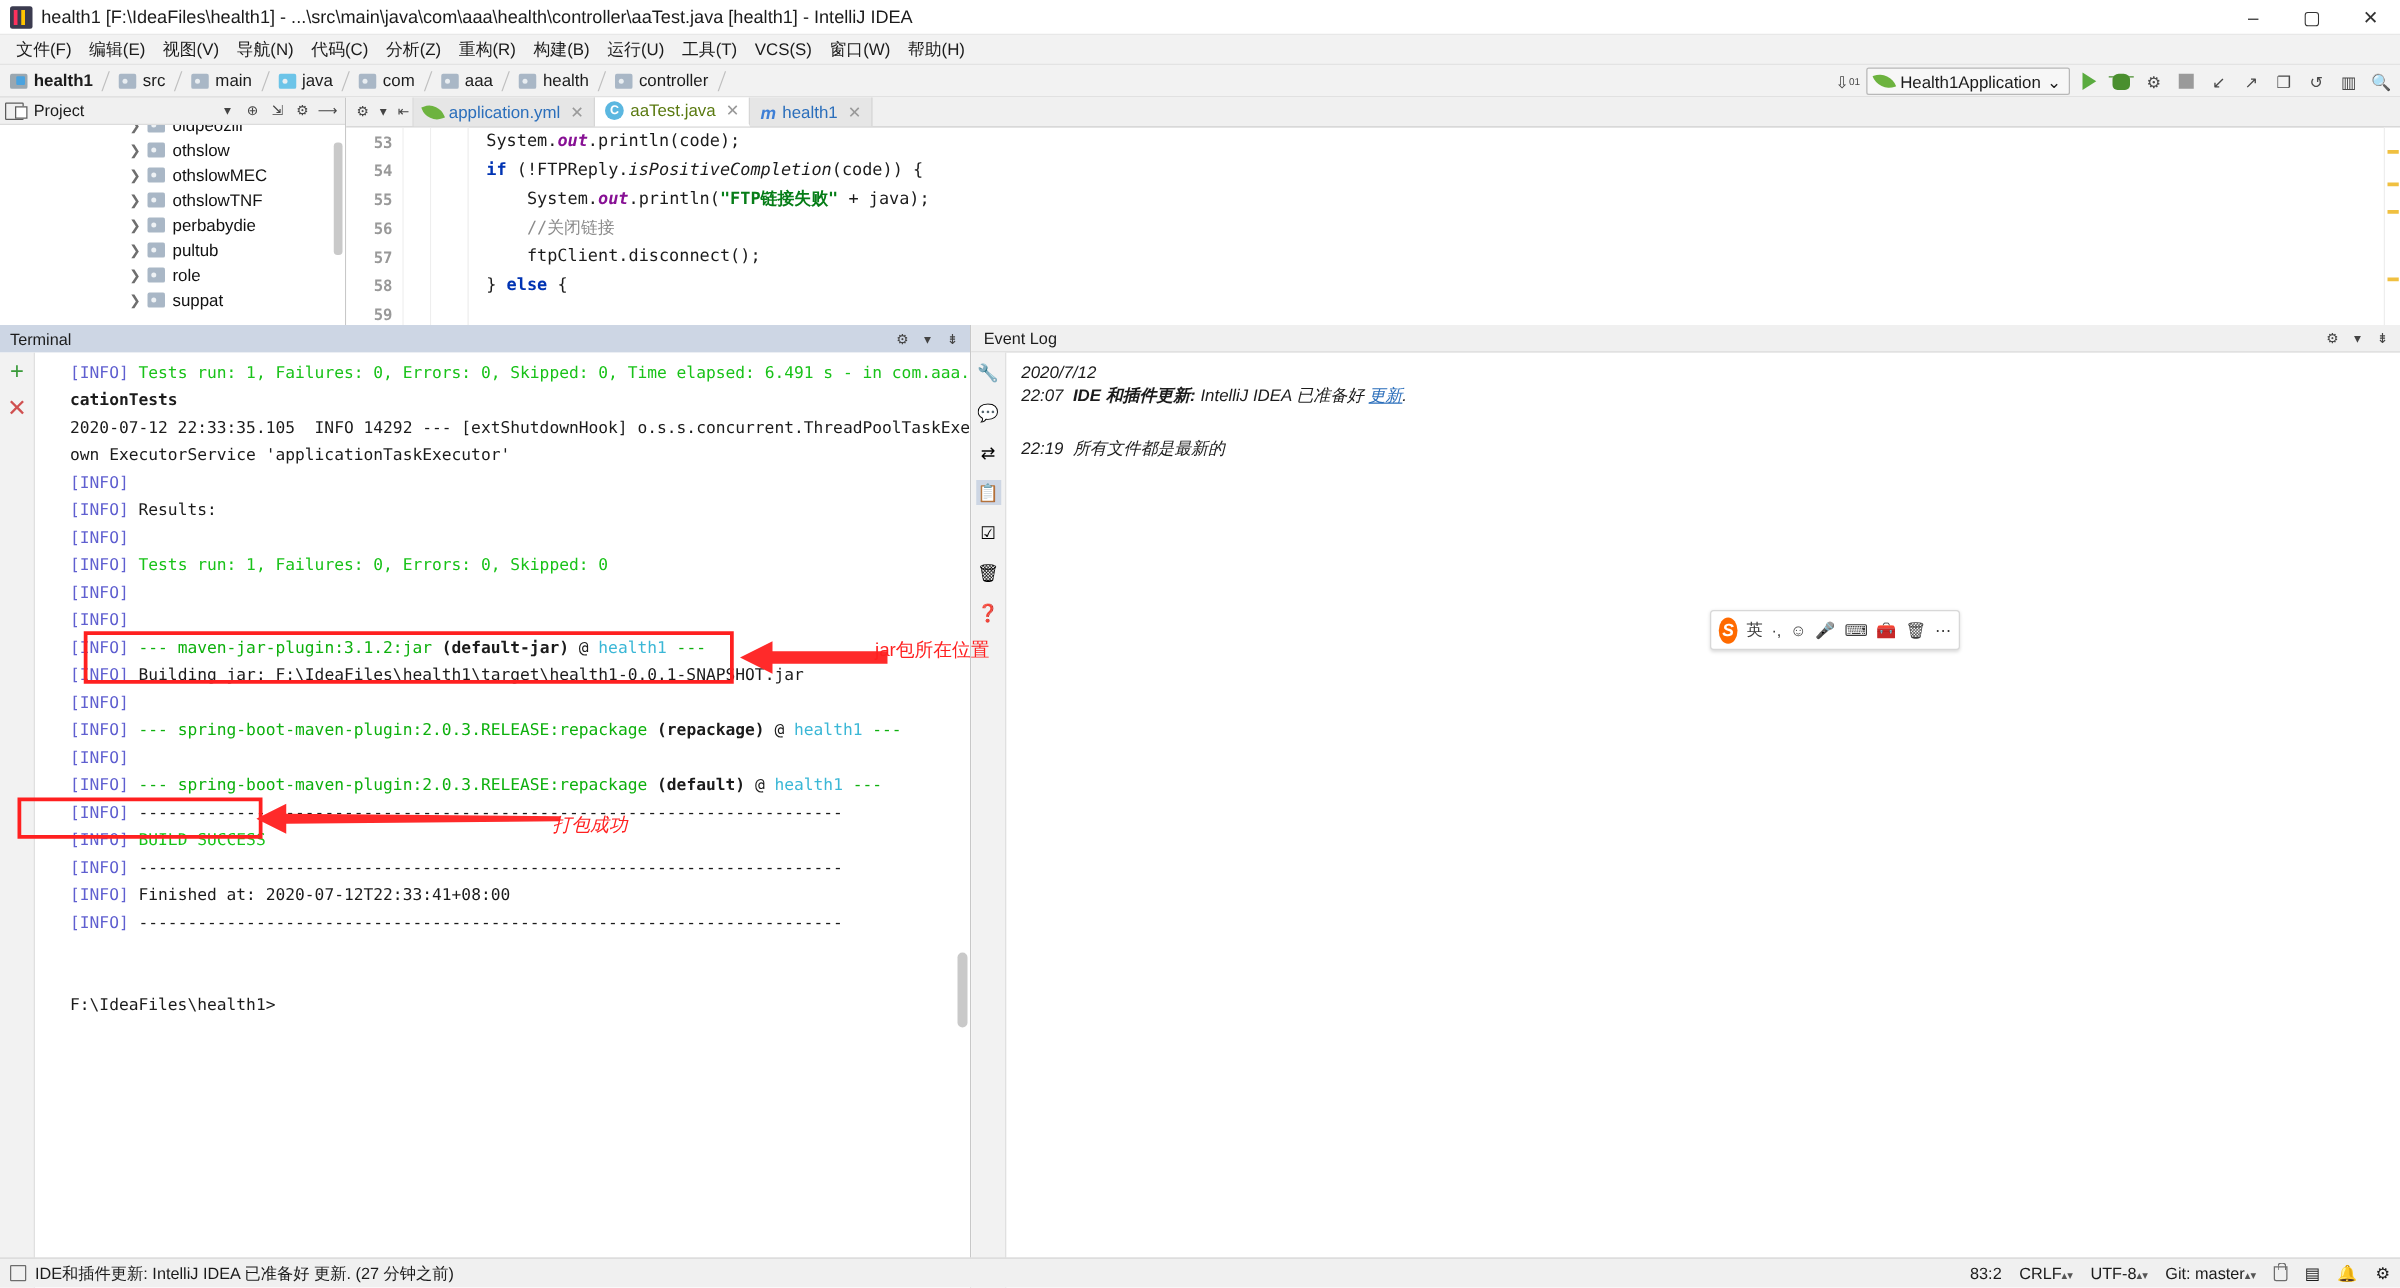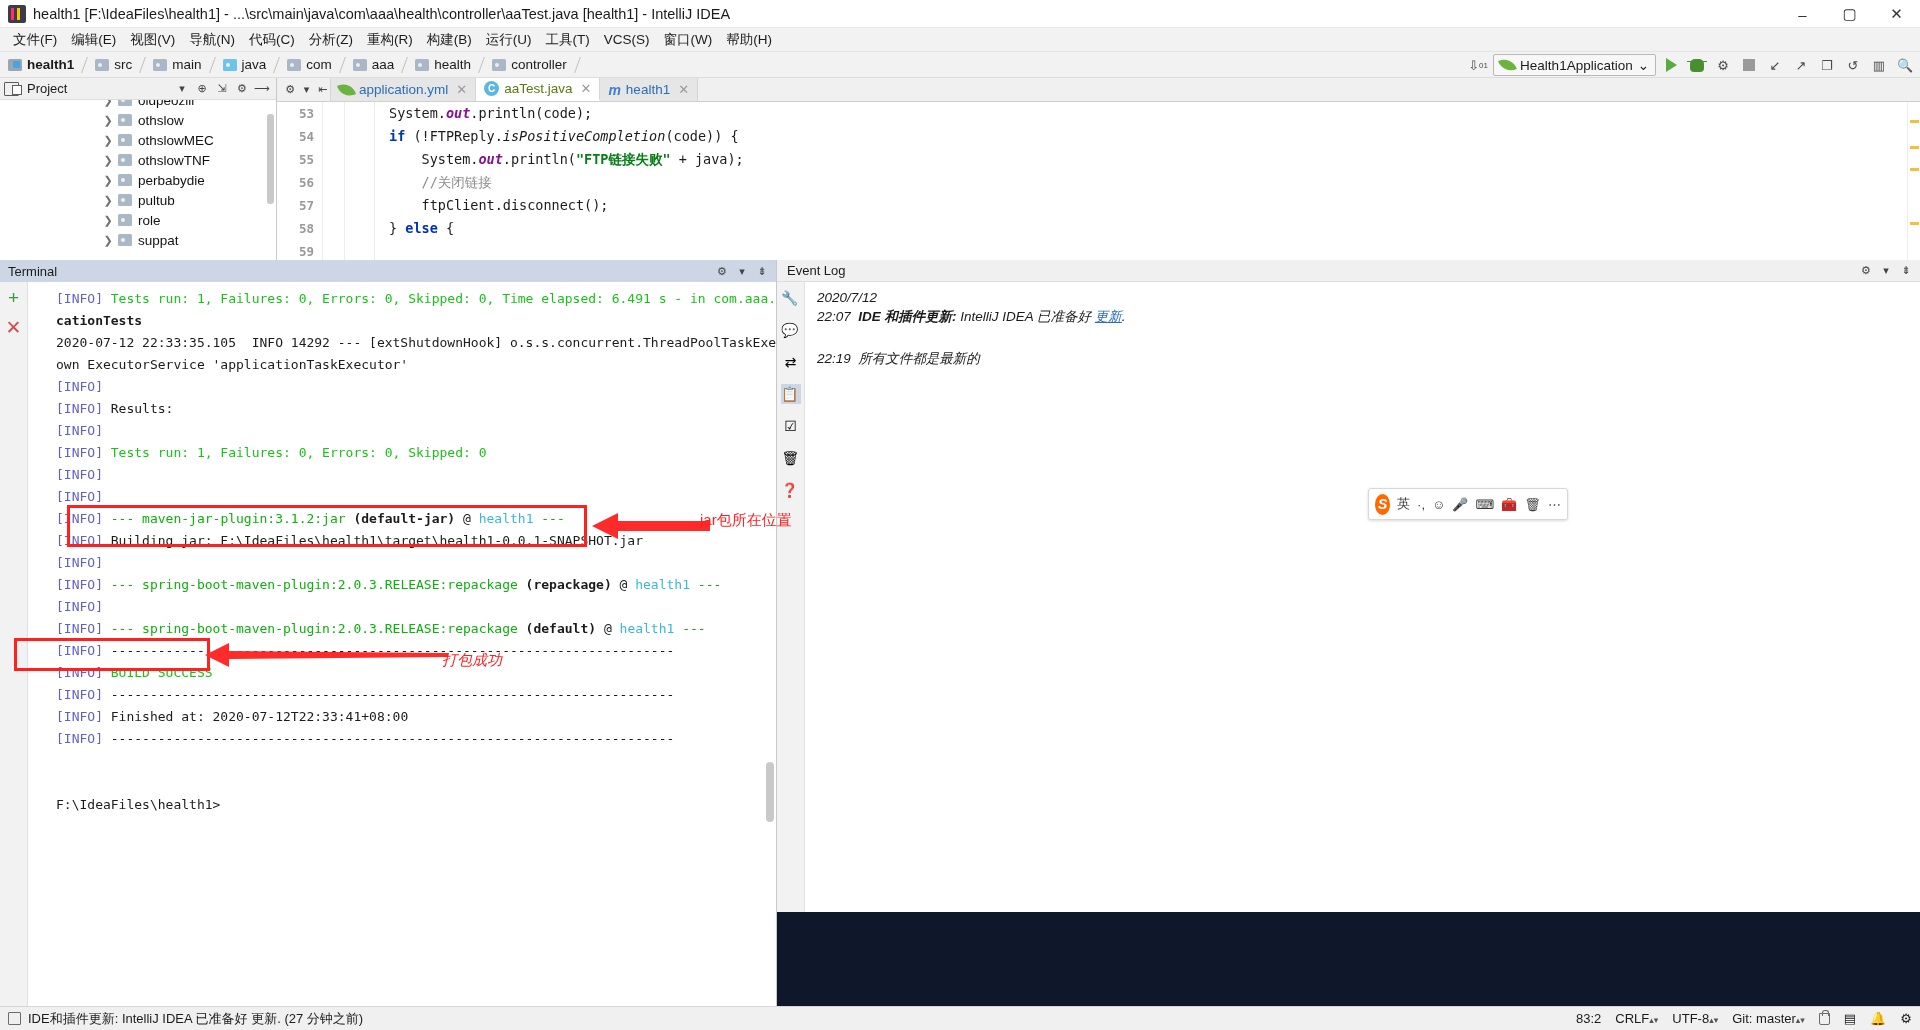--- a/index.html
+++ b/index.html
@@ -1,18 +1,18 @@
 <!DOCTYPE html>
 <html><head>
 <meta charset="utf-8">
 <style>
   * { box-sizing: border-box; margin:0; padding:0; }
   html,body { width:1920px; height:1030px; overflow:hidden; background:#fff;
               font-family:"Liberation Sans", sans-serif; }
-  #app { position:relative; width:1920px; height:1030px; background:#0f172a; }
+  #app { position:relative; width:1920px; height:1030px; background:#e5e5e5; }
 
   
   .titlebar { height:28px; background:#ffffff; display:flex; align-items:center;
               border-bottom:1px solid #e8e8e8; position:relative; }
   .tb-icon { width:18px; height:18px; margin:0 7px 0 8px; position:relative; flex:none; }
   .tb-icon .sq { position:absolute; inset:0; background:#3b3b4f; border-radius:2px; }
   .tb-icon .bar1{ position:absolute; left:3px; top:3px; width:3px; height:12px; background:#fe315d; }
   .tb-icon .bar2{ position:absolute; left:9px; top:3px; width:3px; height:12px; background:#ffc400; }
   .tb-title { font-size:14.5px; color:#1b1b1b; white-space:nowrap; }
   .winbtns { position:absolute; right:0; top:0; height:28px; display:flex; }
@@ -404,21 +404,21 @@
             <div class="tline"><span class="i-info">[INFO] </span><span>------------------------------------------------------------------------</span></div>
             <div class="tline"><span class="i-info">[INFO] </span><span>Finished at: 2020-07-12T22:33:41+08:00</span></div>
             <div class="tline"><span class="i-info">[INFO] </span><span>------------------------------------------------------------------------</span></div>
             <div class="tline"><span>&nbsp;</span></div>
             <div class="tline"><span>&nbsp;</span></div>
             <div class="tline"><span>F:\IdeaFiles\health1&gt;</span></div>
           </div>
       </div>
     </div>
 
-    <div class="evpanel" style="height:652px">
+    <div class="evpanel" style="height:771px">
       <div class="evhdr">
         <span class="lbl">Event Log</span>
         <span class="hdr-spacer"></span>
         <span class="hdr-btn">⚙</span>
         <span class="hdr-btn">▾</span>
         <span class="hdr-btn">⇟</span>
       </div>
       <div class="evbody">
         <div class="evrail">
           <span class="rail-ic">🔧</span>

